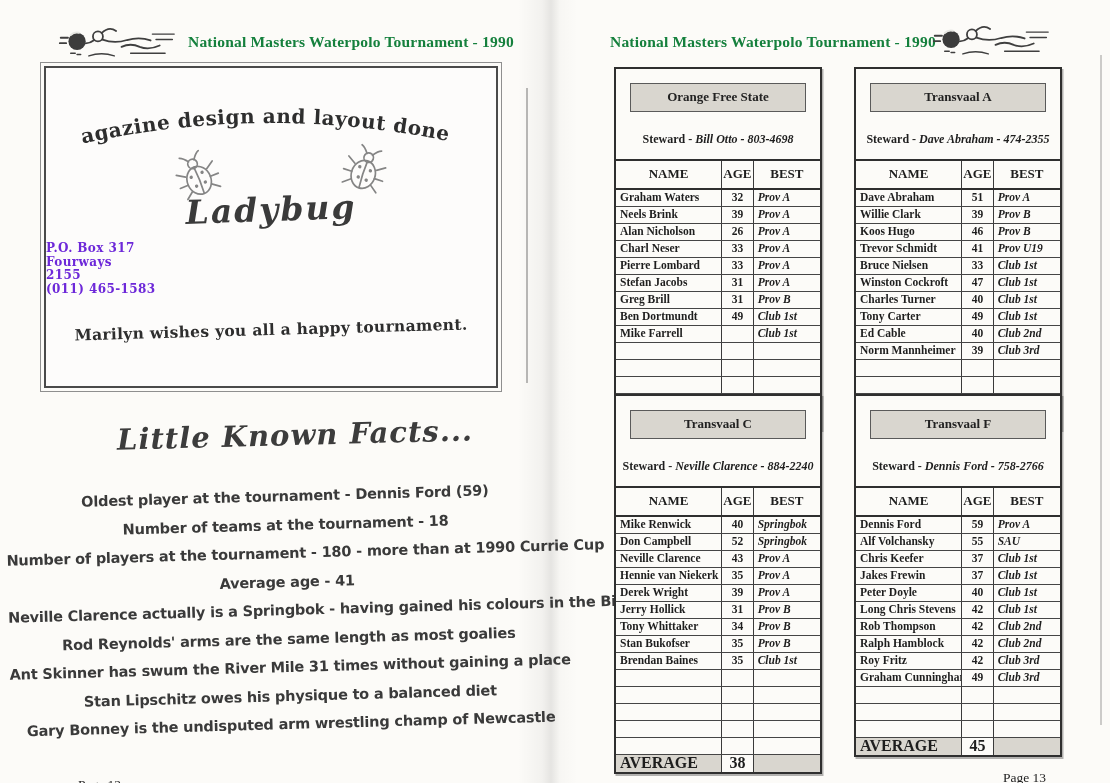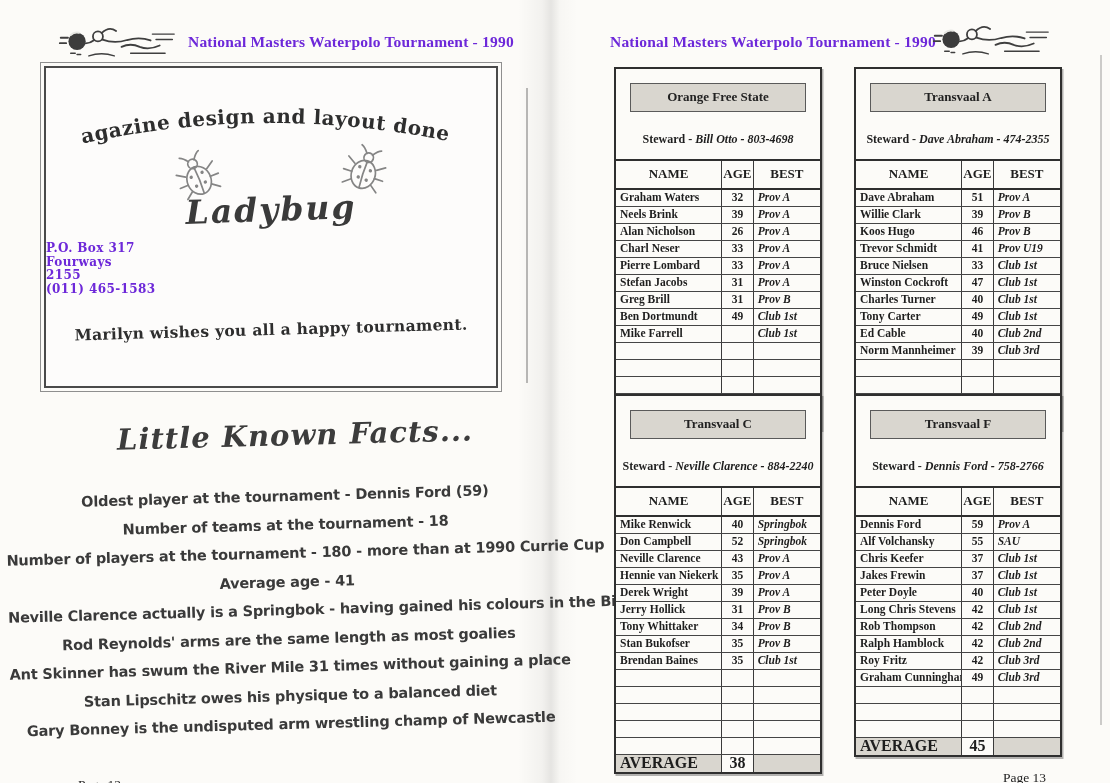--- a/index.html
+++ b/index.html
@@ -10,21 +10,21 @@
     color:#1e1e1e;
   }
   
   .fold{position:absolute;top:0;left:518px;width:60px;height:783px;pointer-events:none;
     background:linear-gradient(90deg,rgba(0,0,0,0) 0%,rgba(0,0,0,0.04) 40%,rgba(0,0,0,0.09) 55%,rgba(0,0,0,0.02) 70%,rgba(0,0,0,0) 100%);}
   .crease{position:absolute;left:526px;top:88px;width:2px;height:295px;background:rgba(60,60,60,0.35);}
   .edge-right{position:absolute;left:1100px;top:55px;width:2px;height:670px;background:rgba(60,60,60,0.25);}
 
   
   .page-title{
-    position:absolute;font-weight:bold;font-size:15.5px;letter-spacing:.2px;color:#6d28d9;
+    position:absolute;font-weight:bold;font-size:15.5px;letter-spacing:.2px;color:#15803d;
     font-family:"Liberation Serif",serif;
   }
   .logo{position:absolute;}
   .logo svg{display:block;}
 
   
   .ad-box{
     position:absolute;left:44px;top:66px;width:450px;height:318px;
     border:2px solid #4a4a4a;outline:1px solid #8f8f8f;outline-offset:3px;
     background:rgba(255,255,255,0.4);

